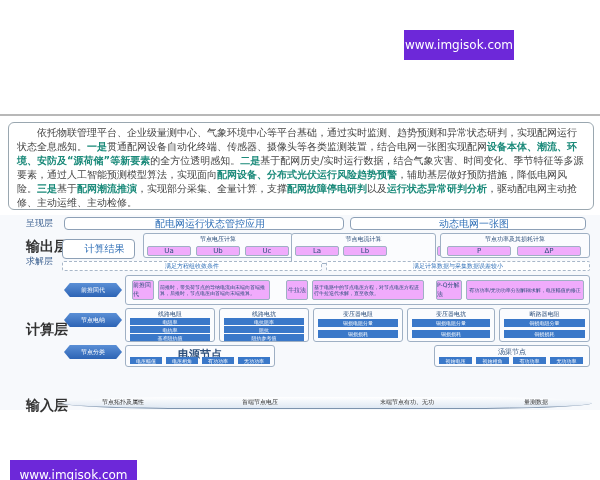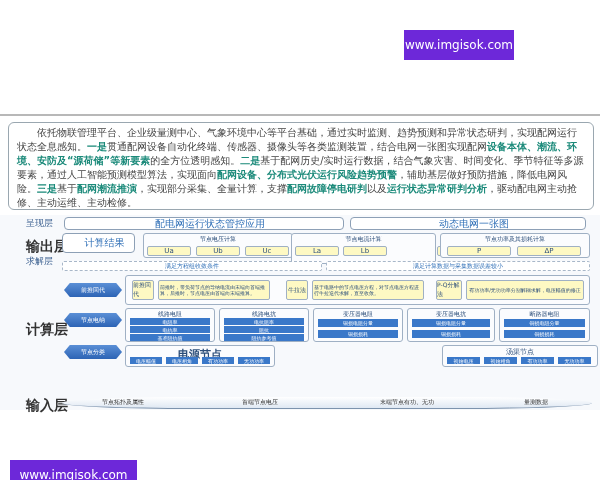--- a/index.html
+++ b/index.html
@@ -24,21 +24,21 @@
   .desc .hl { color: #1b8a7a; font-weight: bold; }
 
   .diagram { position: absolute; left: 0; top: 145px; width: 600px; height: 195px; background: #f7f9fc; }
   .layer-label { position: absolute; left: 26px; font-size: 9px; color: #3a5f8f; }
   .layer-label.dark { color: #333; font-weight: bold; font-size: 14px; }
   .box { position: absolute; border: 1px solid #8da0b6; border-radius: 4px; background: #fff; font-size: 7px;
          color: #2f6fb7; display: flex; align-items: center; justify-content: center; text-align: center; }
   .box.big { font-size: 10px; color: #2f6fb7; padding-left: 12px; }
   .group { position: absolute; border: 1px solid #9fb0c4; border-radius: 3px; background: #fbfcfe; }
   .group-title { position: absolute; top: 1px; left: 0; right: 0; text-align: center; font-size: 6px; color: #2c4e7a; }
-  .small { position: absolute; border: 1px solid #9fb0c4; border-radius: 2px; background: #fef9c3; font-size: 7px;
+  .small { position: absolute; border: 1px solid #9fb0c4; border-radius: 2px; background: #f0abfc; font-size: 7px;
            color: #2c4e7a; display: flex; align-items: center; justify-content: center; height: 10px; }
   .blue { position: absolute; background: #3a78c9; color: #fff; font-size: 5px; display: flex; align-items: center;
           justify-content: center; height: 7px; }
   .dashed { position: absolute; border: 1px dashed #a8b7c9; border-radius: 2px; background: #fff; font-size: 6px;
             color: #2f6fb7; display: flex; align-items: center; justify-content: center; }
   .diamond { position: absolute; width: 58px; height: 14px; background: linear-gradient(180deg, #5a8fd6, #2d64b5);
              clip-path: polygon(10% 0, 90% 0, 100% 50%, 90% 100%, 10% 100%, 0 50%); color: #fff; font-size: 6px;
              display: flex; align-items: center; justify-content: center; }
   .input-bar { position: absolute; left: 62px; top: 182px; width: 530px; height: 12px;
                background: linear-gradient(180deg, #ffffff, #dfe8f3); border-radius: 50% / 100%;
@@ -59,21 +59,21 @@
 
     <div class="layer-label" style="top:2px;">呈现层</div>
     <div class="layer-label dark" style="top:23px;">输出层</div>
     <div class="layer-label" style="top:40px;">求解层</div>
     <div class="layer-label dark" style="top:106px;">计算层</div>
     <div class="layer-label dark" style="top:182px;">输入层</div>
 
     <div class="box big" style="left:64px;top:2px;width:280px;height:13px;">配电网运行状态管控应用</div>
     <div class="box big" style="left:350px;top:2px;width:236px;height:13px;">动态电网一张图</div>
 
-    <div class="box big" style="left:62px;top:18px;width:73px;height:20px;text-align:center;">计算结果</div>
+    <div class="box big" style="left:62px;top:24px;width:73px;height:20px;text-align:center;">计算结果</div>
     <div class="group" style="left:143px;top:18px;width:150px;height:25px;">
       <div class="group-title">节点电压计算</div>
       <div class="small" style="left:3px;top:12px;width:44px;">Ua</div>
       <div class="small" style="left:52px;top:12px;width:44px;">Ub</div>
       <div class="small" style="left:101px;top:12px;width:44px;">Uc</div>
     </div>
     <div class="group" style="left:291px;top:18px;width:145px;height:31px;">
       <div class="group-title">节点电流计算</div>
       <div class="small" style="left:3px;top:12px;width:44px;">La</div>
       <div class="small" style="left:51px;top:12px;width:44px;">Lb</div>
@@ -129,21 +129,21 @@
       <div class="blue" style="left:4px;right:4px;top:21px;height:8px;">铜损损耗</div>
     </div>
 
     <div class="group" style="left:125px;top:130px;width:150px;height:22px;">
       <div class="group-title" style="font-size:11px;font-weight:bold;">电源节点</div>
       <div class="blue" style="left:4px;width:32px;top:11px;">电压幅值</div>
       <div class="blue" style="left:40px;width:32px;top:11px;">电压相角</div>
       <div class="blue" style="left:76px;width:32px;top:11px;">有功功率</div>
       <div class="blue" style="left:112px;width:32px;top:11px;">无功功率</div>
     </div>
-    <div class="group" style="left:434px;top:130px;width:156px;height:22px;margin-left:8px;">
+    <div class="group" style="left:434px;top:130px;width:156px;height:22px;">
       <div class="group-title" style="font-size:7px;">汤渠节点</div>
       <div class="blue" style="left:4px;width:33px;top:11px;">初始电压</div>
       <div class="blue" style="left:41px;width:33px;top:11px;">初始相角</div>
       <div class="blue" style="left:78px;width:33px;top:11px;">有功功率</div>
       <div class="blue" style="left:115px;width:33px;top:11px;">无功功率</div>
     </div>
 
     <div class="input-bar">
       <span style="left:40px;">节点拓扑及属性</span>
       <span style="left:180px;">首端节点电压</span>

